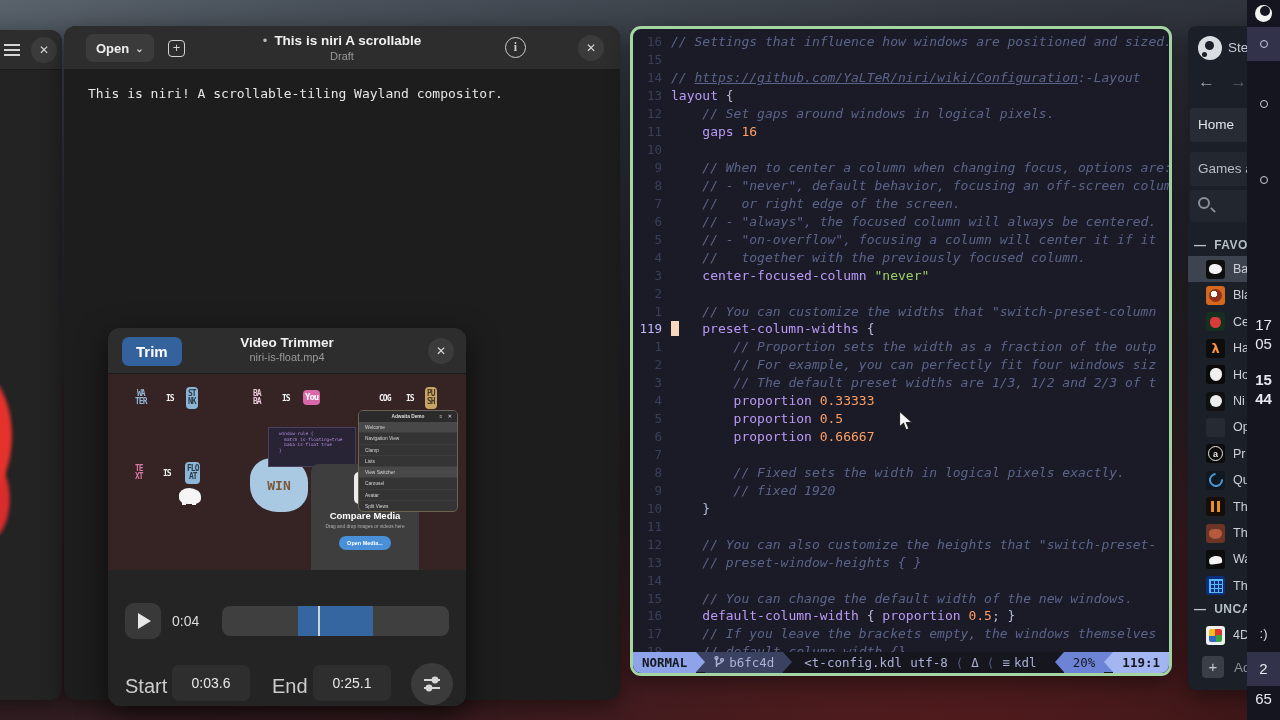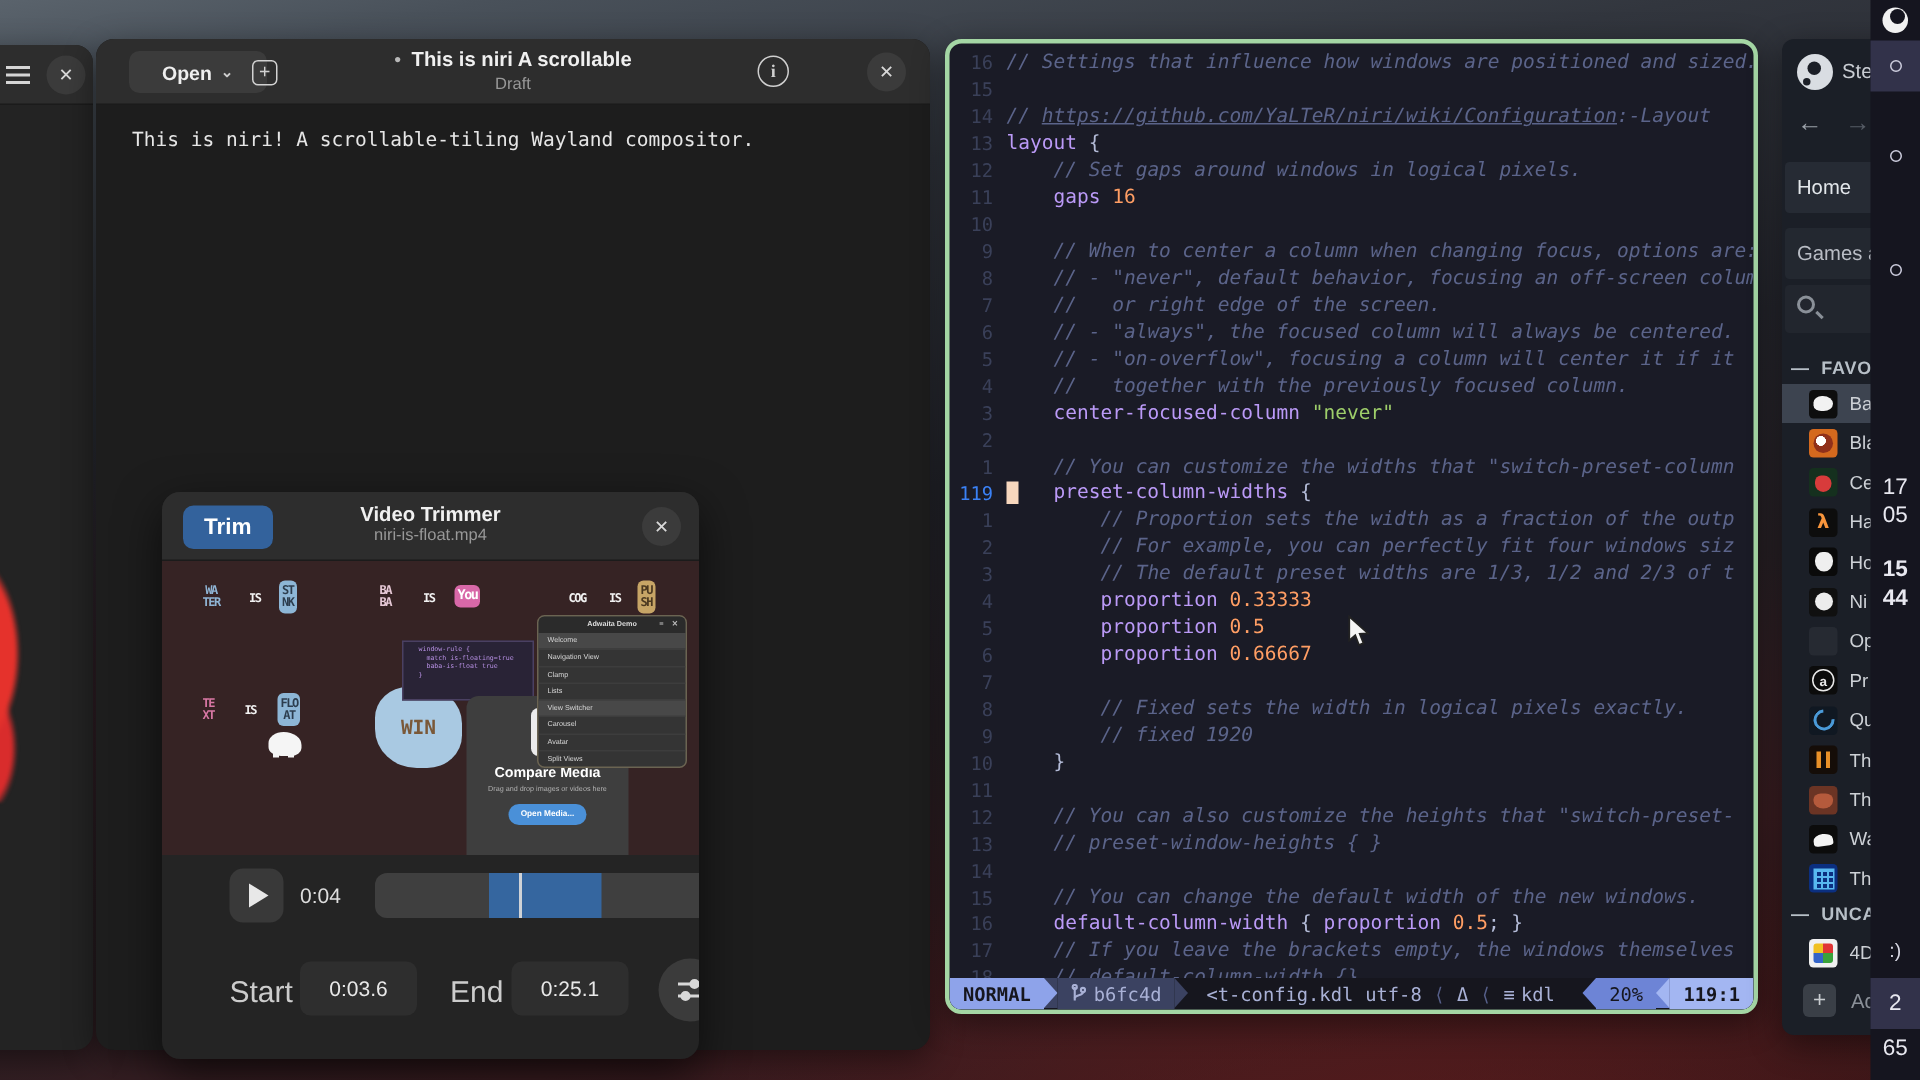--- a/index.html
+++ b/index.html
@@ -19,21 +19,21 @@
   #left-win { left:-40px; top:30px; width:102px; height:670px; background:#232323; }
   #left-win .gnome-header { height:40px; }
   #left-blob { left:-26px; top:325px; width:92px; height:180px;
      background:radial-gradient(60% 55% at 45% 45%, #e5322c 0 62%, rgba(229,50,44,0) 70%),
      radial-gradient(45% 40% at 55% 80%, #d92c2c 0 55%, rgba(217,44,44,0) 66%);
      filter:blur(1px); }
 
   
   #editor-win { left:64px; top:26px; width:556px; height:674px; background:#1d1d1d; }
   #editor-win .gnome-header { height:44px; }
-  .open-btn { left:22px; top:8px; height:28px; padding:0 22px; background:#3b3b3b; border-radius:7px;
+  .open-btn { left:22px; top:8px; height:28px; padding:0 10px; background:#3b3b3b; border-radius:7px;
      color:#efefef; font-size:13px; font-weight:bold; display:flex; align-items:center; gap:6px; }
   .chev { font-size:10px; color:#cfcfcf; }
   .newtab-btn { left:104px; top:14px; width:17px; height:17px; border:1.6px solid #d2d2d2; border-radius:4px;
      color:#d2d2d2; font-size:13px; line-height:13px; text-align:center; }
   .ed-title-wrap { left:0; right:0; top:5px; text-align:center; }
   .ed-title { color:#f0f0f0; font-size:13.5px; font-weight:bold; }
   .ed-dot { color:#b8b8b8; margin-right:7px; font-size:13px; }
   .ed-sub { color:#989898; font-size:11px; margin-top:1px; }
   .info-btn { right:94px; top:11px; width:21px; height:21px; border:1.6px solid #cfcfcf; border-radius:50%;
      color:#cfcfcf; font-size:12px; font-weight:bold; display:flex; align-items:center; justify-content:center; font-family:"Liberation Serif",serif; }
@@ -69,40 +69,40 @@
   #compare-icon::after { content:""; position:absolute; left:4px; top:5px; width:14px; height:18px; background:#3e3e3e; border-radius:3px; }
   #compare-title { left:0; right:0; top:46px; color:#fff; font-weight:bold; font-size:9.5px; }
   #compare-sub { left:0; right:0; top:60px; color:#b0b0b0; font-size:4.8px; }
   #compare-btn { left:28px; top:72px; width:52px; height:14px; background:#4a90d8; border-radius:8px;
      color:#fff; font-size:5.5px; font-weight:bold; line-height:14px; }
   #adw-win { left:250px; top:36px; width:100px; height:102px; background:#343434; border-radius:5px; border:1px solid #6b6452; overflow:hidden; }
   #adw-title { height:11px; background:#2b2b2b; color:#dedede; font-size:4.8px; font-weight:bold; text-align:center; line-height:11px; position:relative; }
   #adw-title .adw-ctl { position:absolute; right:3px; top:0; font-size:5px; color:#bbb; letter-spacing:2px; }
   .adw-row { height:11.3px; line-height:11.3px; padding-left:6px; color:#d6d6d6; font-size:4.8px; border-bottom:1px solid #3d3d3d; }
   .adw-row.hl { background:#484848; }
-  #trim-controls { left:0; top:230px; width:358px; height:100px;margin-left:28px; }
+  #trim-controls { left:0; top:254px; width:358px; height:100px; }
   #play-btn { left:17px; top:21px; width:36px; height:36px; background:#393939; border-radius:9px; }
   #play-btn::after { content:""; position:absolute; left:13px; top:10px; border-left:13px solid #e8e8e8;
      border-top:8px solid transparent; border-bottom:8px solid transparent; }
   #cur-time { left:64px; top:31px; color:#dddddd; font-size:14px; }
   #track { left:114px; top:24px; width:227px; height:30px; background:#3f3f3f; border-radius:8px; overflow:hidden; }
   #sel { position:absolute; left:33.5%; width:33%; top:0; bottom:0; background:#35669f; }
   #playhead { position:absolute; left:42.5%; top:0; bottom:0; width:2px; background:#cfd2d6; }
   .field-label { color:#cccccc; font-size:20px; top:93px; }
   .time-field { top:83px; width:78px; height:36px; background:#2e2e2e; border-radius:7px; color:#e8e8e8;
      font-size:14px; display:flex; align-items:center; justify-content:center; }
   #adjust-btn { left:303px; top:81px; width:42px; height:42px; }
 
   
   #helix-win { left:630px; top:26px; width:542px; height:650px; border:3px solid #a4d6a4; border-radius:11px;
      background:#1a1b26; overflow:hidden; box-shadow:0 6px 22px rgba(0,0,0,.45); }
   #hx-lines { position:absolute; left:0; top:4px; right:0; font-family:"DejaVu Sans Mono",monospace; font-size:13px; }
   .hx-line { height:17.95px; display:flex; align-items:center; overflow:hidden; }
   .hx-gut { width:38px; flex:none; text-align:right; padding-right:9px; color:#3a4059; font-size:12.5px; }
-  .hx-gut.cur { color:#3b82f6; }
+  .hx-gut.cur { color:#c4b5fd; }
   .hx-txt { white-space:pre; }
   .tk-com { color:#5b648a; font-style:italic; }
   .tk-kw  { color:#bb9af7; }
   .tk-num { color:#ff9e64; }
   .tk-str { color:#9ece6a; }
   .tk-pun { color:#b4bcd8; }
   .tk-url { color:#5b648a; font-style:italic; text-decoration:underline; }
   .hx-cursor { display:inline-block; width:7.8px; background:#f7d7bd; color:#f7d7bd; }
   #hx-status { position:absolute; left:0; right:0; bottom:0; height:21px; background:#16161e; display:flex;
      align-items:stretch; font-family:"DejaVu Sans Mono",monospace; font-size:12.5px; }

